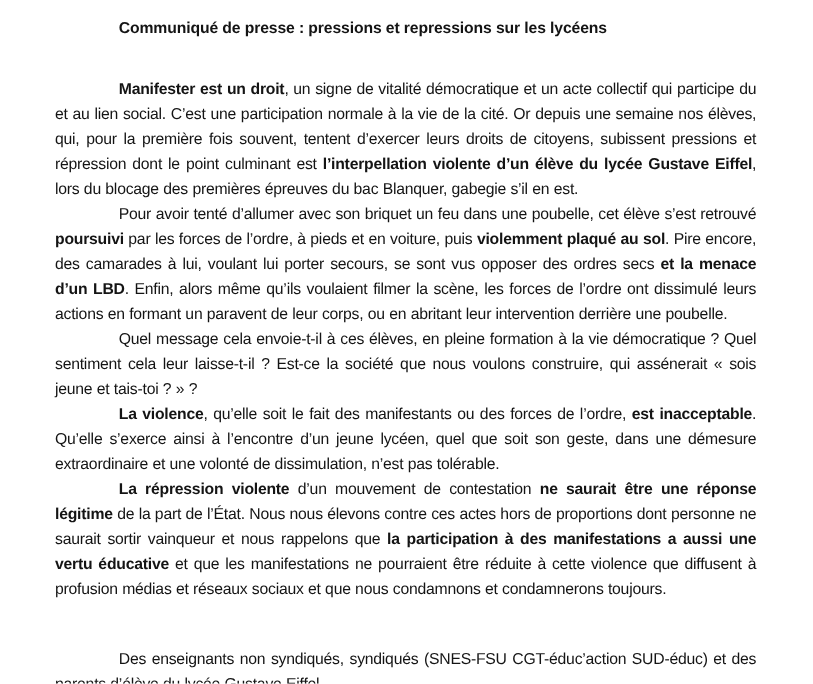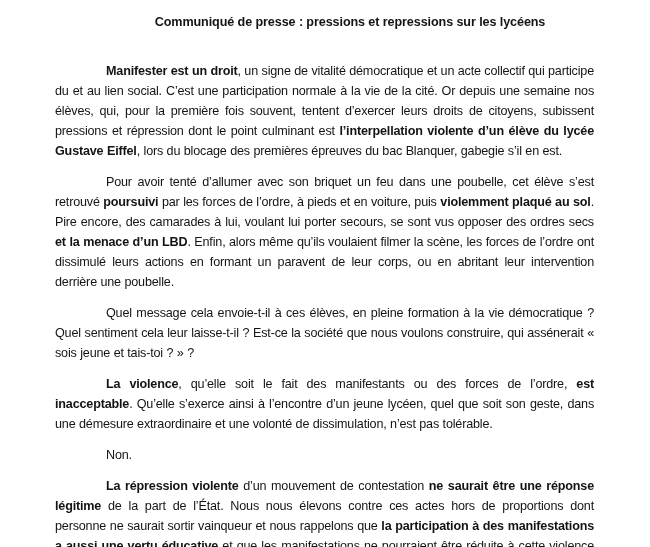--- a/index.html
+++ b/index.html
@@ -14,25 +14,24 @@
     box-sizing: border-box;
     padding: 14px 45px 0 44px;
   }
   .doc-title {
     margin: 0 0 0 51px;
     font-size: 12.6px;
     font-weight: bold;
     line-height: 17px;
     letter-spacing: -0.1px;
     white-space: nowrap;
-    text-align: center;
   }
   .body-text { margin-top: 30px; }
   p.par {
-    margin: 11px;
+    margin: 0;
     font-size: 12.6px;
     line-height: 20px;
     letter-spacing: -0.18px;
     text-align: justify;
     text-indent: 51px;
     word-spacing: 0.2px;
   }
   p.par b { font-weight: bold; }
   p.signature { margin-top: 36px; }
 </style>
@@ -46,20 +45,19 @@
   <div class="body-text">
 
     <p class="par"><b>Manifester est un droit</b><span>, un signe de vitalité démocratique et un acte collectif qui participe du et au lien social. C’est une participation normale à la vie de la cité. Or depuis une semaine nos élèves, qui, pour la première fois souvent, tentent d’exercer leurs droits de citoyens, subissent pressions et répression dont le point culminant est </span><b>l’interpellation violente d’un élève du lycée Gustave Eiffel</b><span>, lors du blocage des premières épreuves du bac Blanquer, gabegie s’il en est.</span></p>
 
     <p class="par"><span>Pour avoir tenté d’allumer avec son briquet un feu dans une poubelle, cet élève s’est retrouvé </span><b>poursuivi</b><span> par les forces de l’ordre, à pieds et en voiture, puis </span><b>violemment plaqué au sol</b><span>. Pire encore, des camarades à lui, voulant lui porter secours, se sont vus opposer des ordres secs </span><b>et la menace d’un LBD</b><span>. Enfin, alors même qu’ils voulaient filmer la scène, les forces de l’ordre ont dissimulé leurs actions en formant un paravent de leur corps, ou en abritant leur intervention derrière une poubelle.</span></p>
 
     <p class="par"><span>Quel message cela envoie-t-il à ces élèves, en pleine formation à la vie démocratique ? Quel sentiment cela leur laisse-t-il ? Est-ce la société que nous voulons construire, qui assénerait « sois jeune et tais-toi ? » ?</span></p>
 
     <p class="par"><b>La violence</b><span>, qu’elle soit le fait des manifestants ou des forces de l’ordre, </span><b>est inacceptable</b><span>. Qu’elle s’exerce ainsi à l’encontre d’un jeune lycéen, quel que soit son geste, dans une démesure extraordinaire et une volonté de dissimulation, n’est pas tolérable.</span></p>
 
-    <p class="par"><span>Non.</span></p>
 
     <p class="par"><b>La répression violente</b><span> d’un mouvement de contestation </span><b>ne saurait être une réponse légitime</b><span> de la part de l’État. Nous nous élevons contre ces actes hors de proportions dont personne ne saurait sortir vainqueur et nous rappelons que </span><b>la participation à des manifestations a aussi une vertu éducative</b><span> et que les manifestations ne pourraient être réduite à cette violence que diffusent à profusion médias et réseaux sociaux et que nous condamnons et condamnerons toujours.</span></p>
 
     <p class="par signature"><span>Des enseignants non syndiqués, syndiqués (SNES-FSU CGT-éduc’action SUD-éduc) et des parents d’élève du lycée Gustave Eiffel.</span></p>
 
   </div>
 </div>
 
 </body></html>

